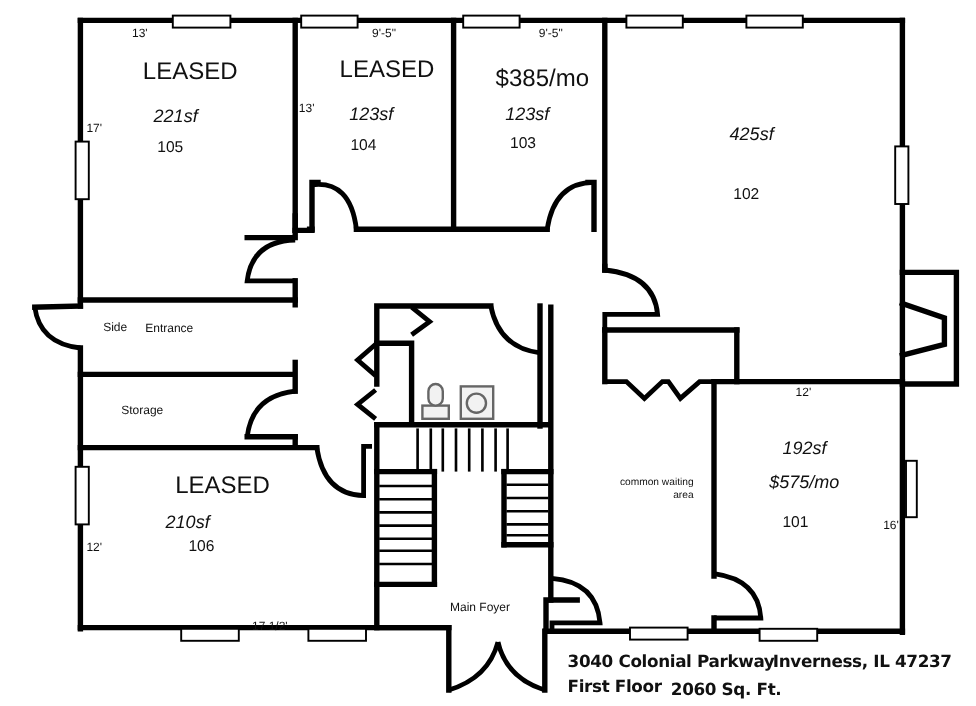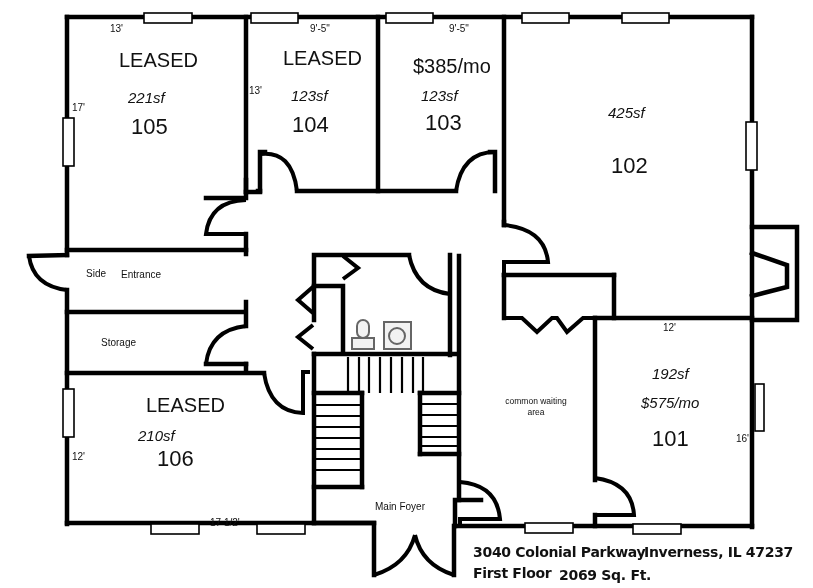--- a/index.html
+++ b/index.html
@@ -6,24 +6,24 @@
     body { width: 813px; height: 588px; position: relative; overflow: hidden; font-family: "Liberation Sans", sans-serif; }
     svg.plan { position: absolute; left: 0; top: 0; width: 813px; height: 588px; }
     .wall { stroke: #000; stroke-width: 4.5; fill: none; stroke-linecap: square; stroke-linejoin: miter; }
     .door { stroke: #000; stroke-width: 4; fill: none; }
     .window { fill: #fff; stroke: #000; stroke-width: 1.6; }
     .stair { stroke: #000; stroke-width: 2.2; fill: none; }
     .fixture { stroke: #666; stroke-width: 2; fill: #f2f2f2; }
     .lbl { position: absolute; color: #111; white-space: nowrap; line-height: 1; }
     .status { font-size: 20px; }
     .area { font-size: 15px; font-style: italic; }
-    .num { font-size: 22px; }
+    .num { font-size: 13px; }
     .dim { font-size: 10px; }
     .room-name { font-size: 10px; }
-    .small { font-size: 8.5px; text-align: center; }
+    .small { font-size: 8.5px; text-align: right; }
     .footer { font-weight: bold; font-size: 14px; color: #111; font-family: "DejaVu Sans", sans-serif; letter-spacing: -0.3px; }
   </style>
 </head>
 <body>
 
 <svg class="plan" viewBox="0 0 813 588" xmlns="http://www.w3.org/2000/svg">
 
   <g>
 
     <line class="wall" x1="67" y1="17" x2="752" y2="17"></line>
@@ -225,13 +225,13 @@
 <div class="lbl room-name" style="left:101px;top:338px">Storage</div>
 <div class="lbl small" style="left:494px;top:397px;width:84px">
   <div>common waiting</div>
   <div style="margin-top:2px">area</div>
 </div>
 <div class="lbl room-name" style="left:375px;top:502px">Main Foyer</div>
 
 <div class="lbl footer" style="left:473px;top:545px">3040 Colonial Parkway</div>
 <div class="lbl footer" style="left:644px;top:545px">Inverness, IL 47237</div>
 <div class="lbl footer" style="left:473px;top:566px">First Floor</div>
-<div class="lbl footer" style="left:559px;top:568px">2069 Sq. Ft.</div>
+<div class="lbl footer" style="left:559px;top:568px">2060 Sq. Ft.</div>
 
 </body></html>

